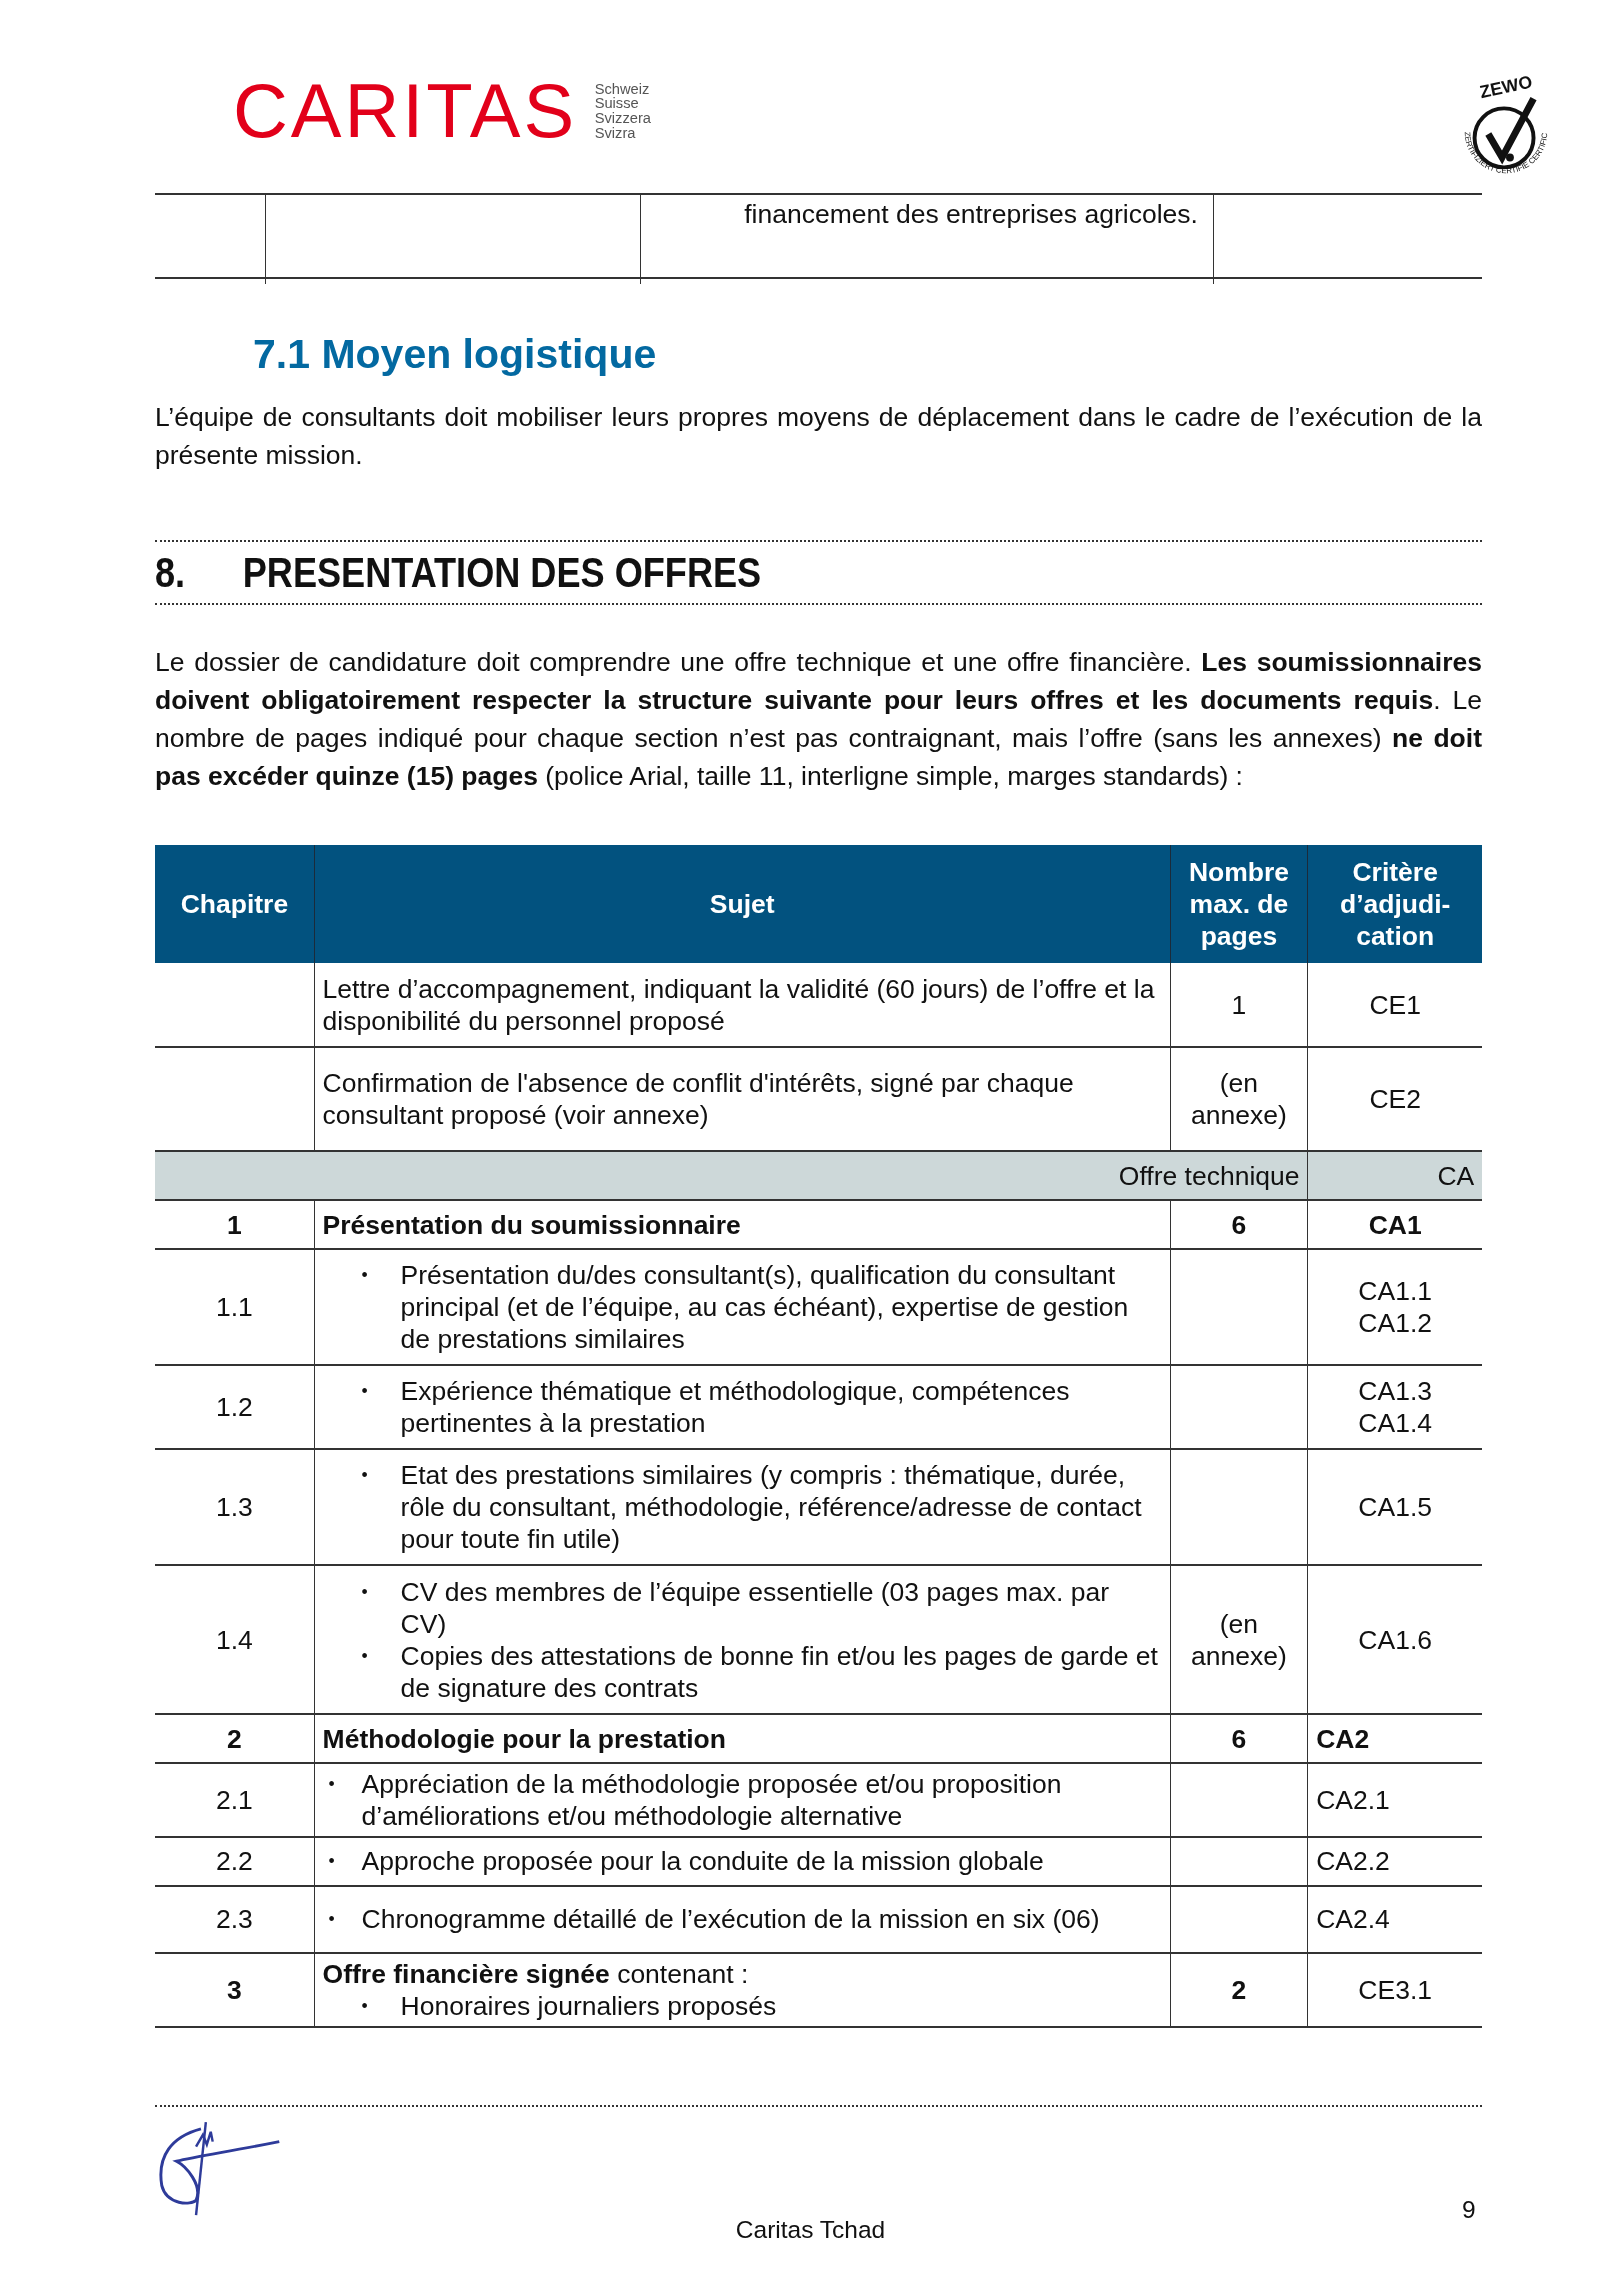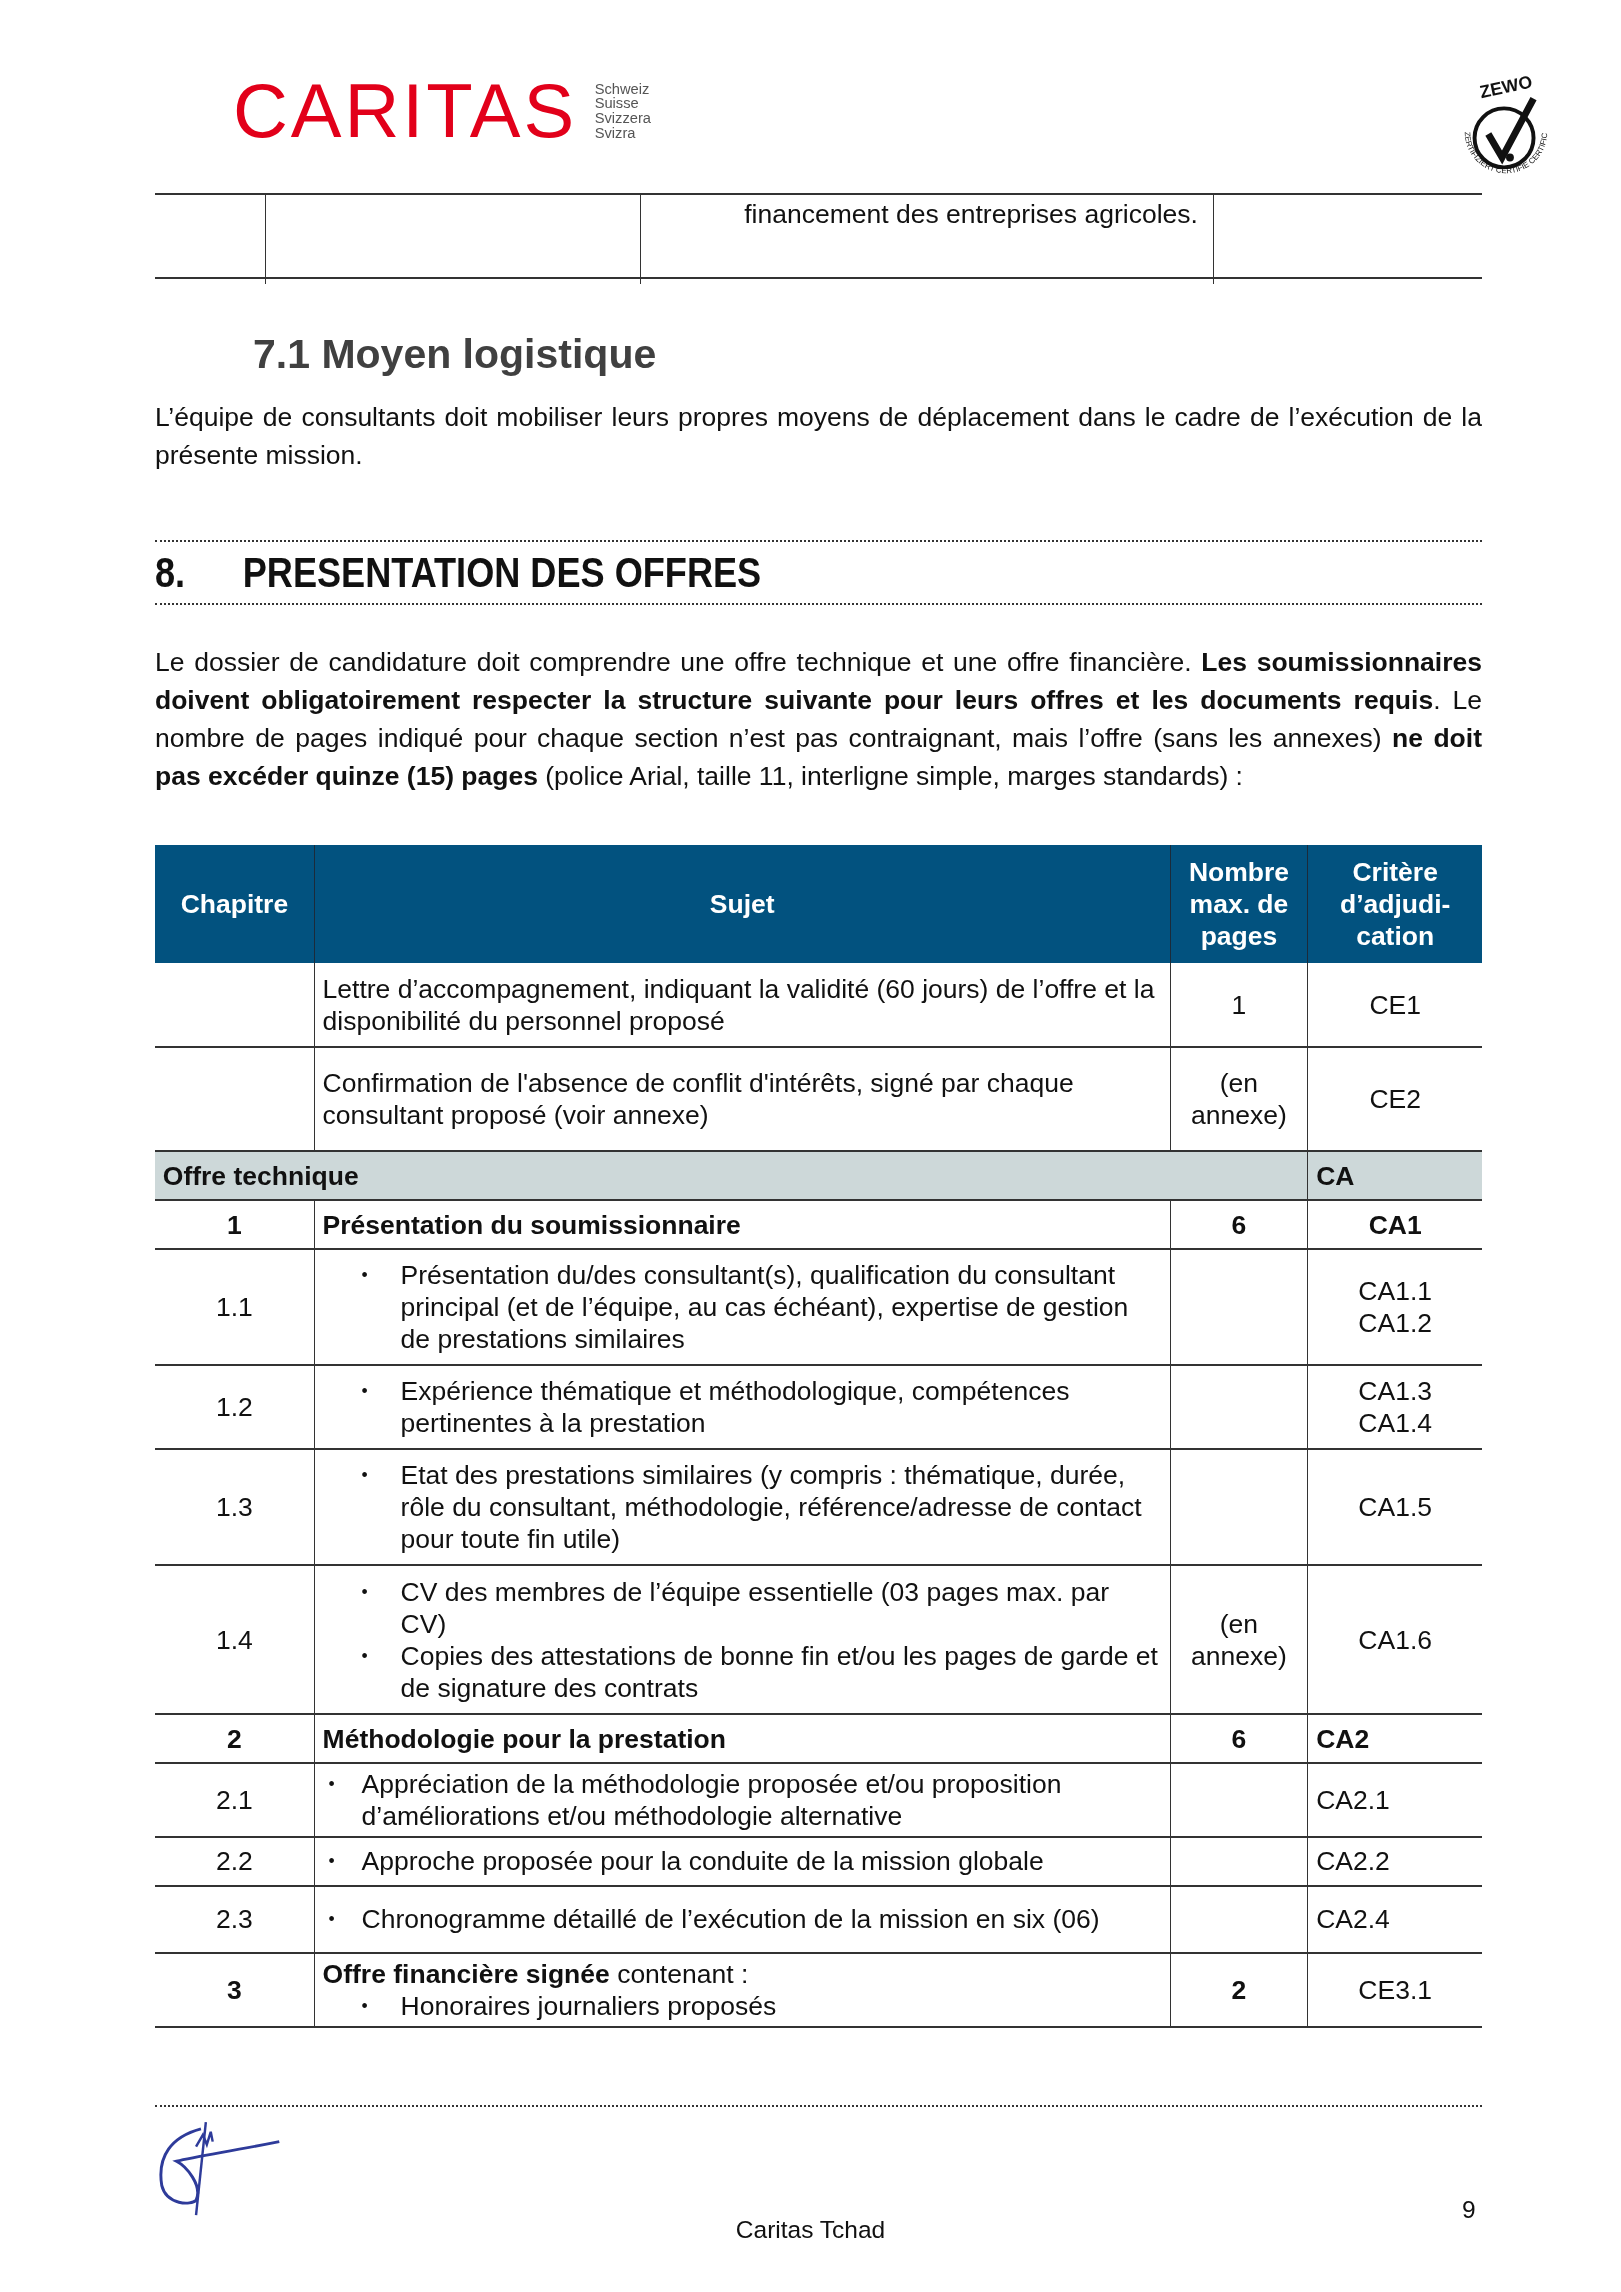--- a/index.html
+++ b/index.html
@@ -9,34 +9,34 @@
   .logo { position: absolute; left: 233px; top: 73px; display: flex; align-items: center; }
   .logo-word { font-family: "Liberation Sans", sans-serif; font-weight: normal; font-size: 76px; color: #e2001a; letter-spacing: 2.9px; line-height: 76px; }
   .logo-langs { margin-left: 17.6px; font-size: 14.7px; line-height: 14.7px; color: #555; }
   .zewo { position: absolute; left: 1449px; top: 73px; width: 116px; height: 116px; }
 
   .top-table { position: absolute; left: 155px; top: 194px; width: 1327px; border-collapse: collapse; }
   .top-table td { border-left: 1.5px solid #333; height: 82px; vertical-align: top; padding: 3.9px 7.8px; font-size: 26.5px; line-height: 33px; }
   .top-table td:first-child { border-left: none; }
   .top-rule { position: absolute; left: 155px; width: 1327px; height: 0; border-top: 2px solid #333; }
 
-  .h71 { position: absolute; left: 253px; top: 331px; font-size: 41px; font-weight: bold; color: #404040; }
+  .h71 { position: absolute; left: 253px; top: 331px; font-size: 41px; font-weight: bold; color: #0369a1; }
   .para { position: absolute; left: 155px; width: 1327px; font-size: 26.5px; line-height: 38px; text-align: justify; }
   .dotrule { position: absolute; left: 155px; width: 1327px; height: 0; border-top: 2px dotted #333; }
   .h8 { position: absolute; left: 155px; top: 549px; font-size: 42px; font-weight: bold; display: flex; transform: scaleX(0.86); transform-origin: left; }
   .h8 .num { width: 102px; }
 
   .main-table { position: absolute; left: 155px; top: 845px; width: 1327px; border-collapse: collapse; font-size: 26.5px; line-height: 32px; }
   .main-table th { background: #02527f; color: #fff; font-weight: bold; padding: 3.9px 5.9px; text-align: center; border-left: 1.5px solid #1b2b3a; }
   .main-table th:first-child { border-left: none; }
   .main-table td { border-left: 1.5px solid #333; border-bottom: 2.5px solid #333; padding: 3.9px 7.8px; vertical-align: middle; }
   .main-table td:first-child { border-left: none; }
   .main-table .c { text-align: center; }
   .main-table .b { font-weight: bold; }
-  .main-table tr.section td { background: #cdd8d9; font-weight: bold; text-align: left; }
+  .main-table tr.section td { background: #cdd8d9; font-weight: normal; text-align: right; }
   .bullet-list { margin: 0; padding: 0; list-style: none; }
   .bullet-list li { position: relative; padding-left: 78px; }
   .bullet-list li::before { content: "•"; position: absolute; left: 39px; font-size: 17.6px; }
   .bullet-list.tight li { padding-left: 39px; }
   .bullet-list.tight li::before { left: 5.9px; }
 
   .footer-rule { position: absolute; left: 155px; top: 2105px; width: 1327px; border-top: 2px dotted #333; }
   .signature { position: absolute; left: 152px; top: 2117px; width: 186px; height: 108px; }
   .footer-text { position: absolute; left: 0; width: 1621px; top: 2196px; text-align: center; font-size: 24.5px; margin-top: 20px; }
   .page-num { position: absolute; left: 1462px; top: 2196px; font-size: 24.5px; }

